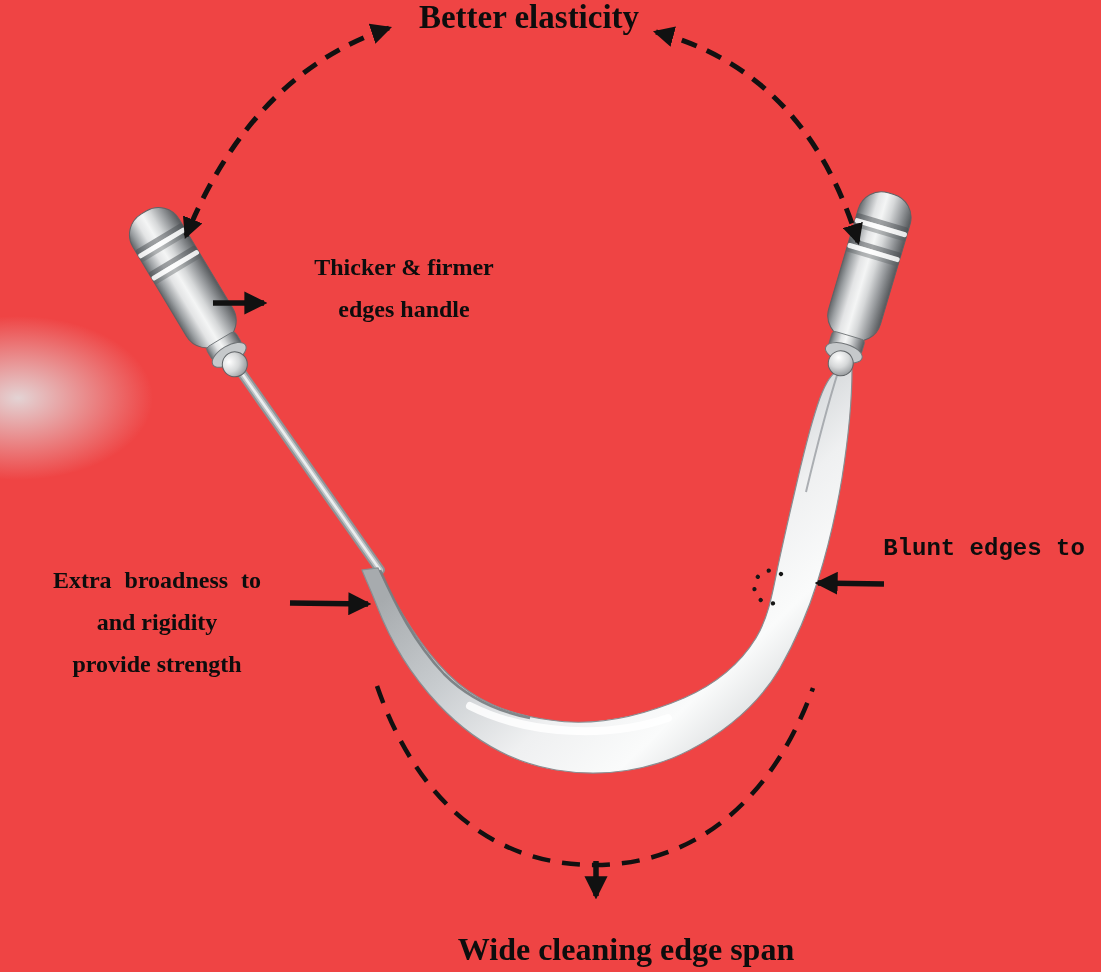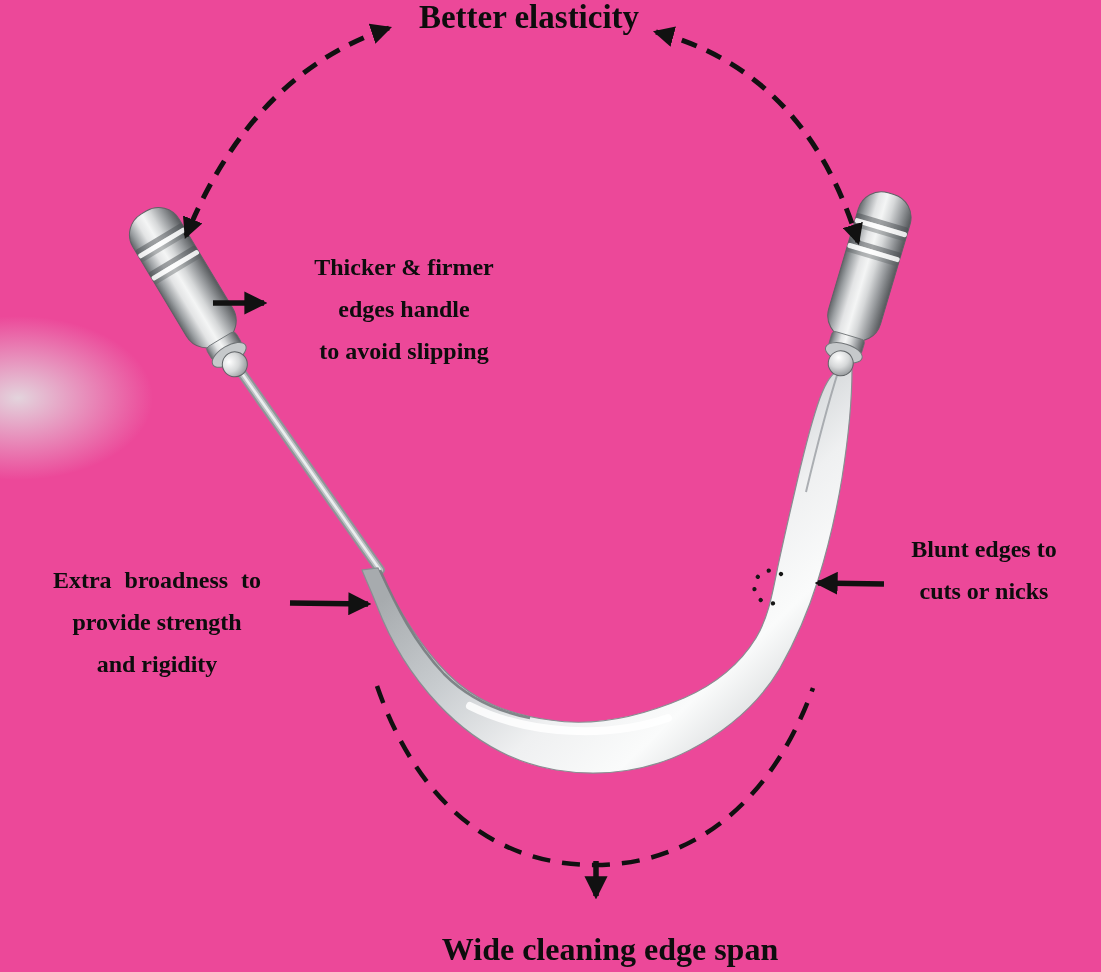--- a/index.html
+++ b/index.html
@@ -1,19 +1,19 @@
 <!DOCTYPE html>
 <html><head>
 <meta charset="utf-8">
 <style>
   html,body{margin:0;padding:0;background:#ffffff;}
   #canvas{
     position:relative;
     width:1101px;height:972px;
-    background:#ec4899;
+    background:#ef4444;
     overflow:hidden;
     font-family:"Liberation Serif","DejaVu Serif",serif;
   }
   #tool-svg{position:absolute;left:0;top:0;}
   .lbl{
     position:absolute;
     transform:translateX(-50%);
     text-align:center;
     color:#0d0d0d;
     font-weight:700;
@@ -138,29 +138,27 @@
     <path d="M 596,861 L 596,896" stroke="#111111" stroke-width="5.5" fill="none" marker-end="url(#arw)"></path>
 
     <path d="M 781,574 A 16.5,16.5 0 1 0 781,600" fill="none" stroke="#161616" stroke-width="4.2" stroke-dasharray="0.1 12.8" stroke-linecap="round"></path>
   </svg>
 
   <div class="lbl" id="label-better" style="left:529px;top:-3px;">Better elasticity</div>
 
   <div class="lbl" id="label-handle" style="left:404px;top:246px;">
     <div>Thicker &amp; firmer</div>
     <div>edges handle</div>
-    <div>to avoid slipping</div>
   </div>
 
   <div class="lbl" id="label-broadness" style="left:157px;top:559px;">
     <div class="wide-words">Extra broadness to</div>
+    <div>and rigidity</div>
     <div>provide strength</div>
-    <div>and rigidity</div>
   </div>
 
-  <div class="lbl" id="label-blunt" style="left:984px;top:528px;">
+  <div class="lbl" id="label-blunt" style="left:984px;top:528px;font-family:Liberation Mono, monospace;">
     <div>Blunt edges to</div>
-    <div>cuts or nicks</div>
   </div>
 
-  <div class="lbl" id="label-wide" style="left:610px;top:929px;">Wide cleaning edge span</div>
+  <div class="lbl" id="label-wide" style="left:626px;top:929px;">Wide cleaning edge span</div>
 
 </div>
 
 </body></html>

